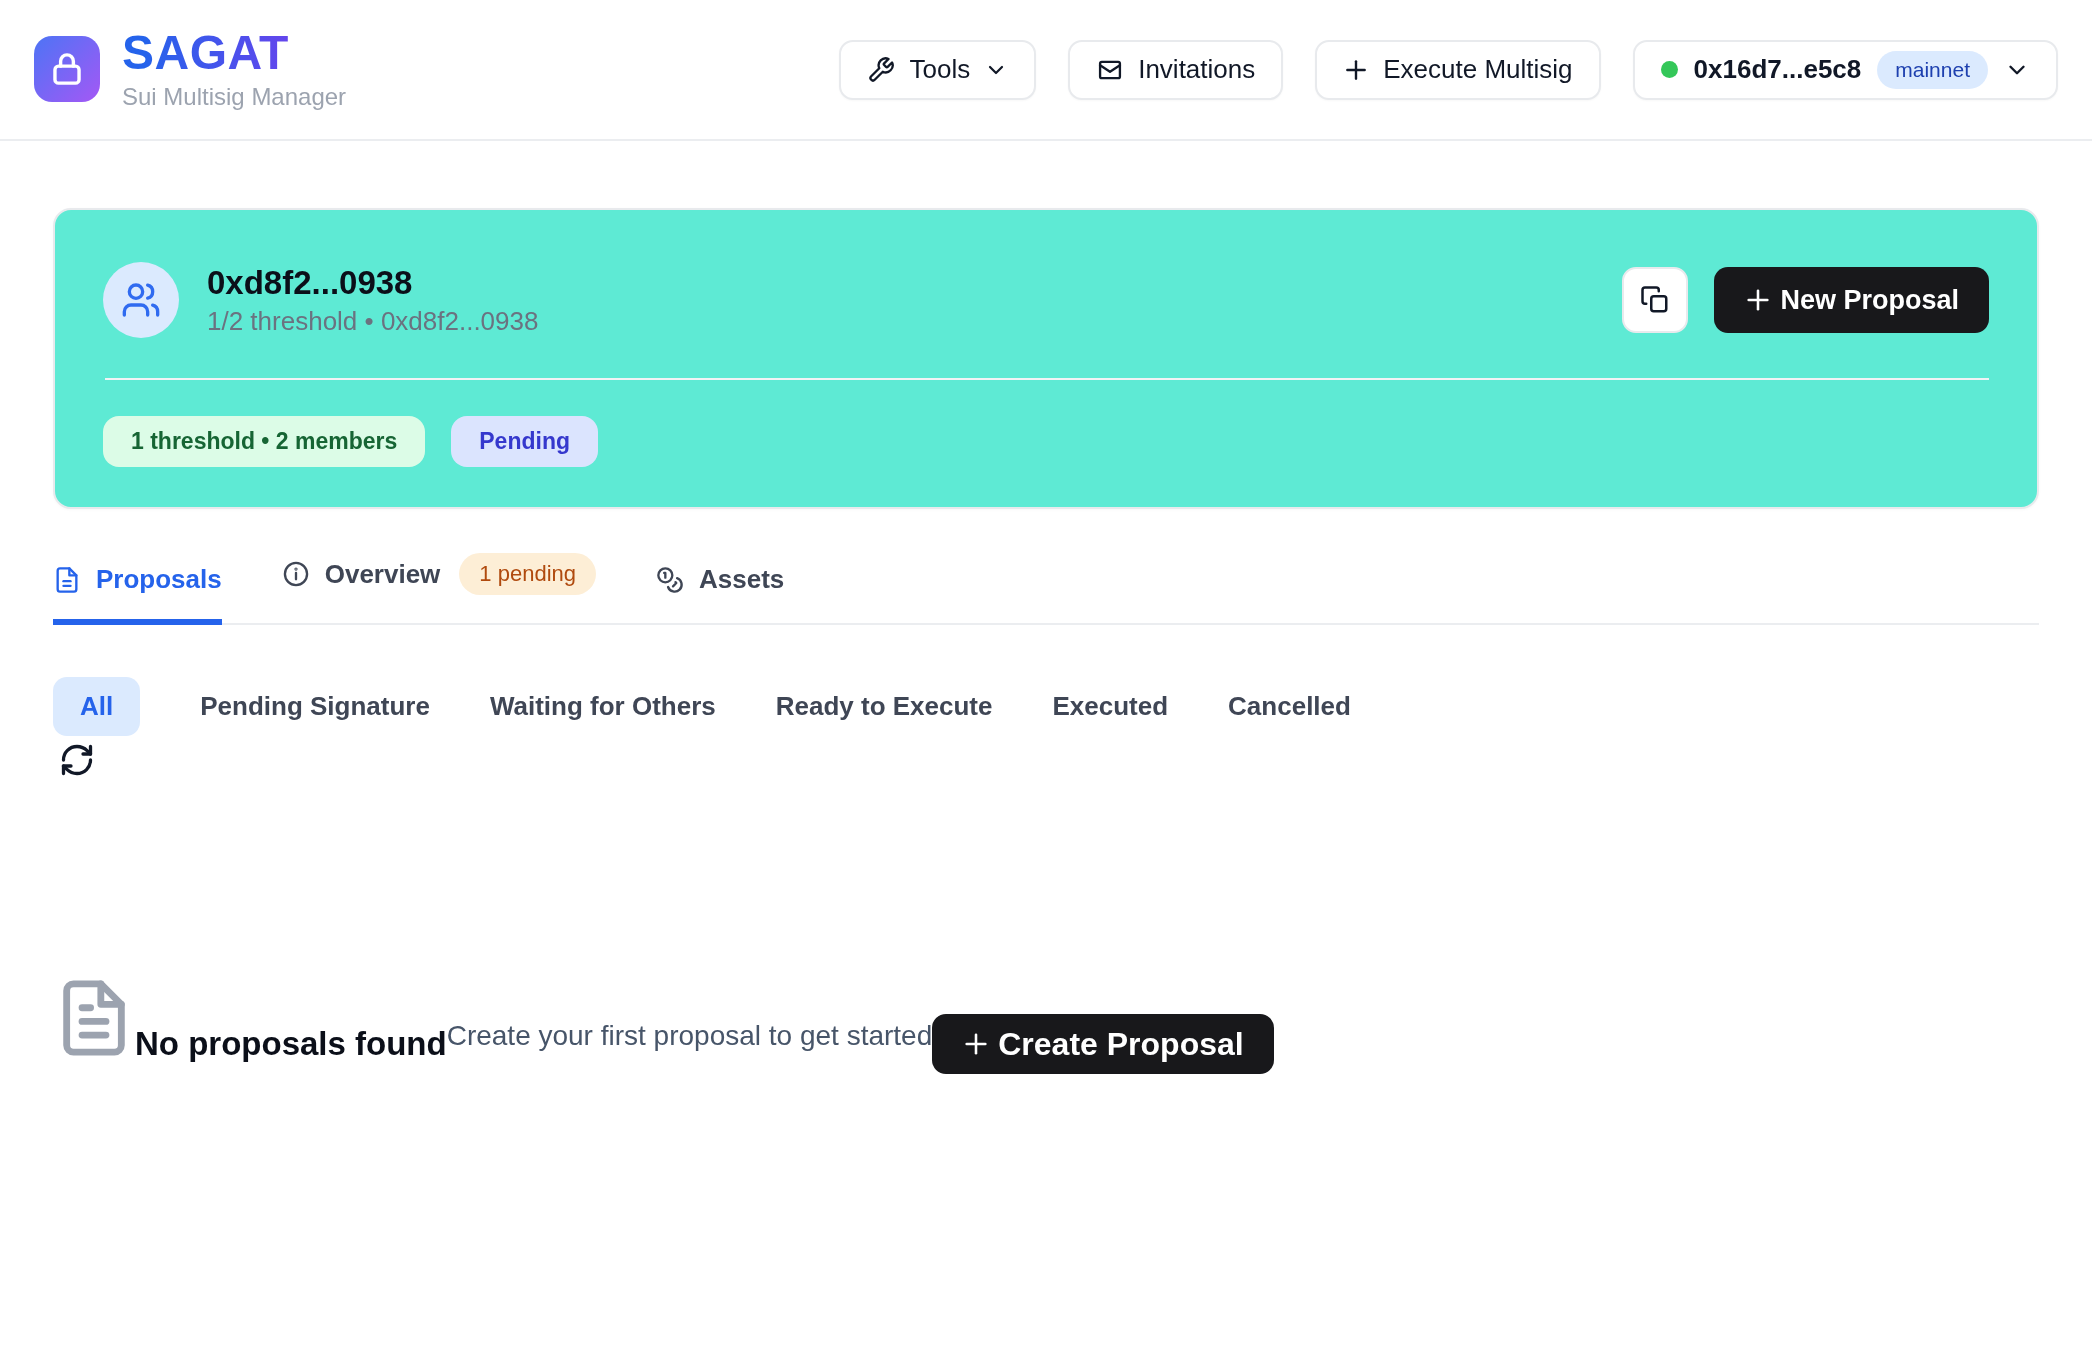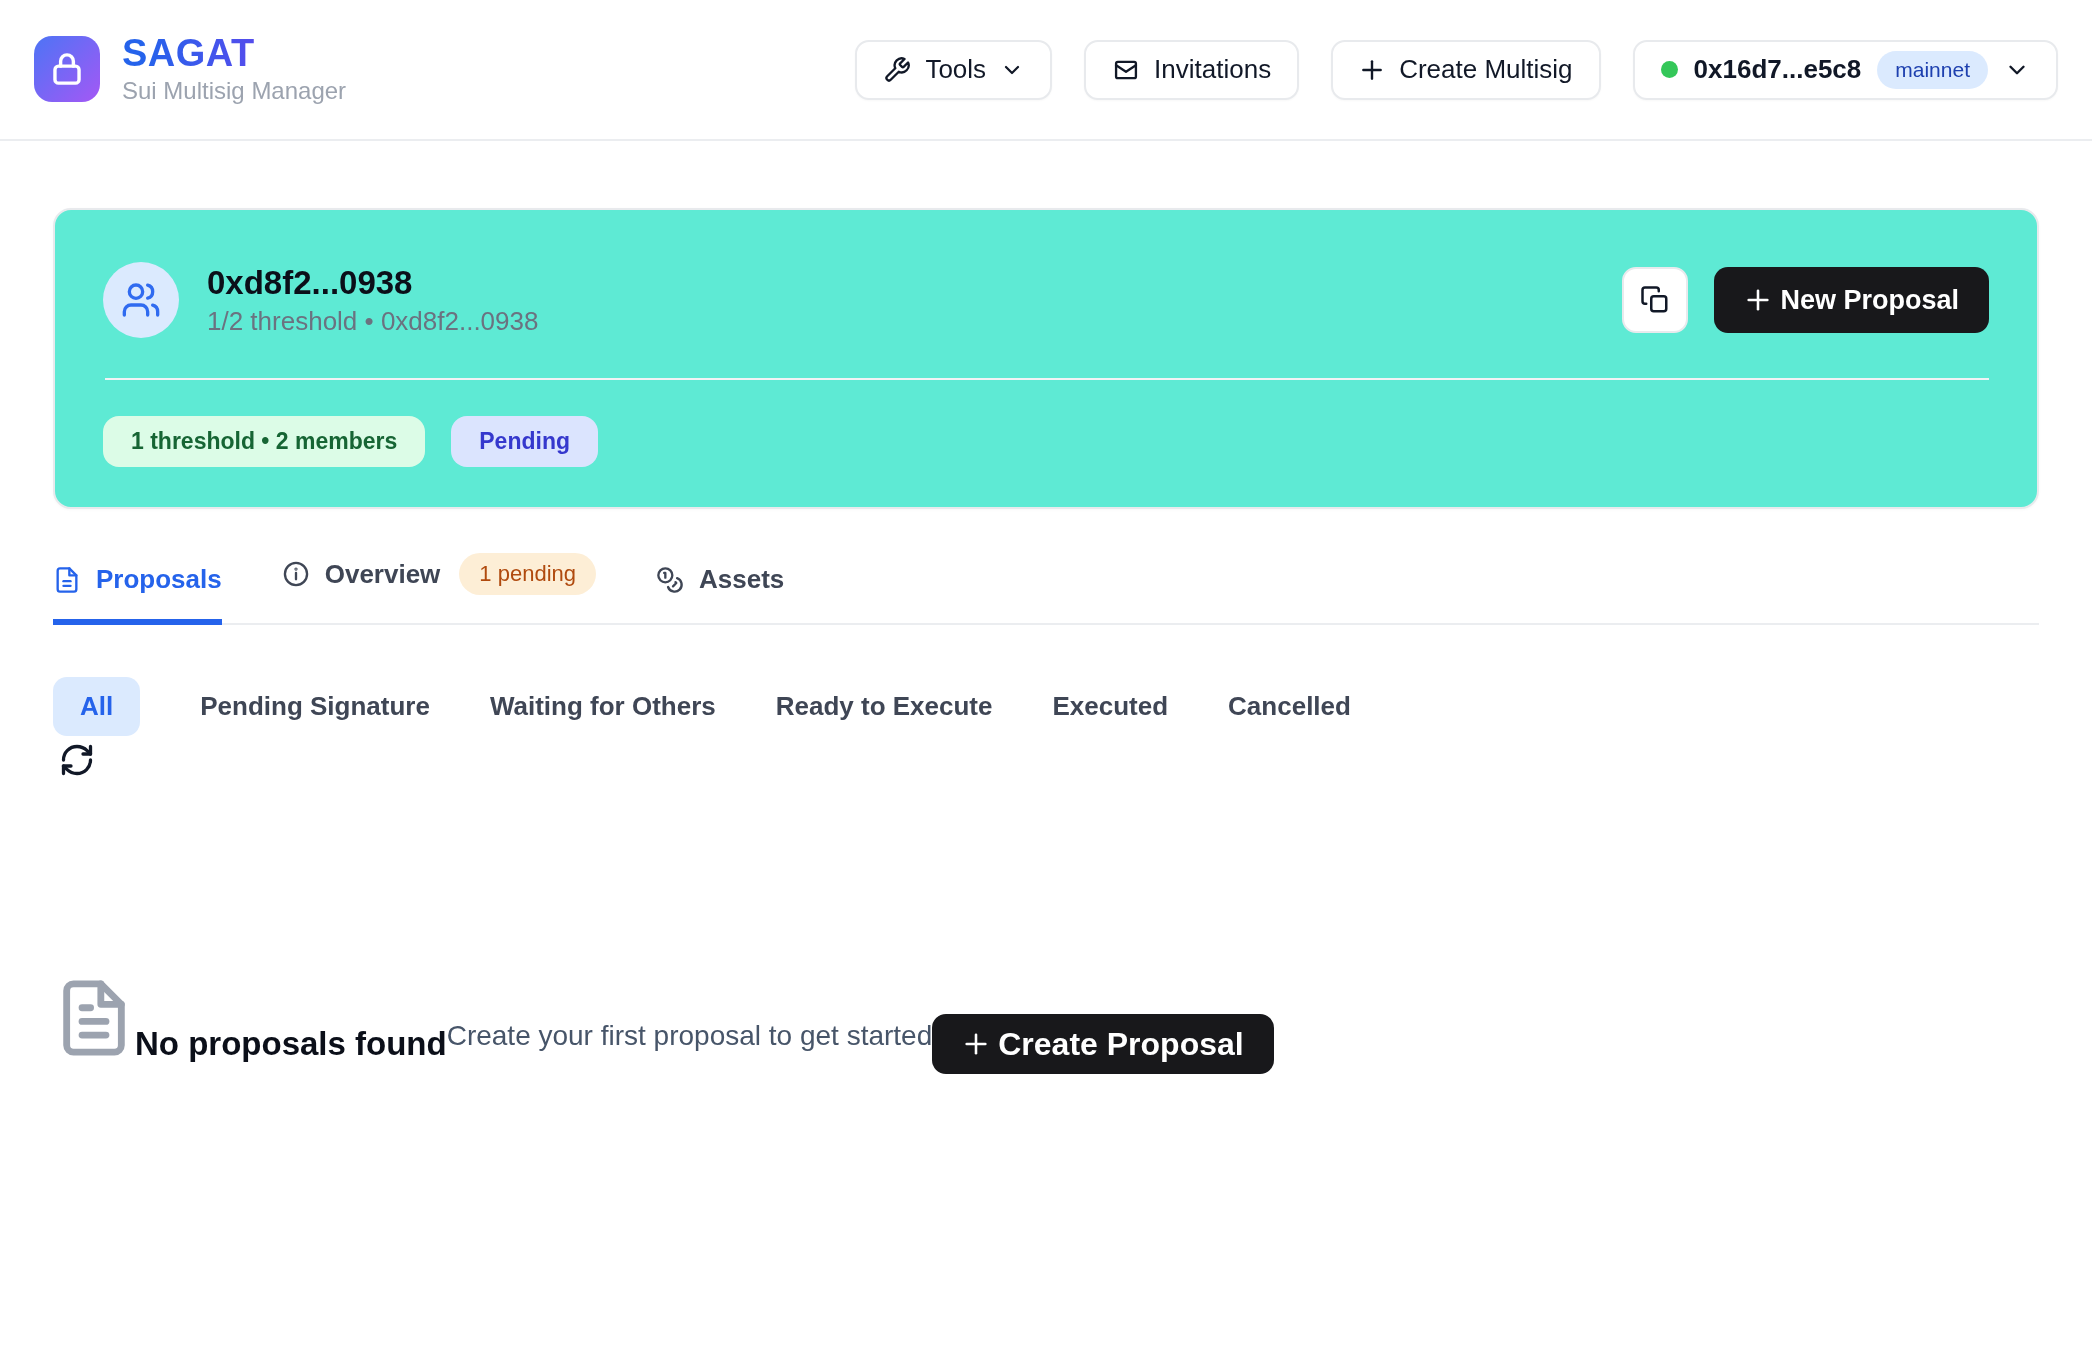--- a/index.html
+++ b/index.html
@@ -21,21 +21,21 @@
   }
   .brand { display: flex; align-items: center; gap: 22px; }
   .brand-logo {
     width: 66px; height: 66px; border-radius: 18px;
     background: linear-gradient(135deg, #4d74f5 0%, #a458f5 100%);
     display: flex; align-items: center; justify-content: center;
     flex: 0 0 auto;
   }
   .brand-text { display: flex; flex-direction: column; gap: 4px; }
   .brand-name {
-    font-size: 38px; font-weight: 700; letter-spacing: 0.5px;
+    font-size: 48px; font-weight: 700; letter-spacing: 0.5px;
     background: linear-gradient(90deg, #2563eb 10%, #7c3aed 100%);
     -webkit-background-clip: text; background-clip: text; color: transparent;
     line-height: 1.05;
   }
   .brand-sub { font-size: 24px; color: #9ca3af; }
 
   .header-actions { display: flex; align-items: center; gap: 32px; }
   .hbtn {
     display: flex; align-items: center; gap: 14px;
     height: 60px; padding: 0 26px;
@@ -194,21 +194,21 @@
       <span>Invitations</span>
     </button>
 
     <button class="hbtn">
       <span>
         <svg width="26" height="26" viewBox="0 0 24 24" fill="none" stroke="#111827" stroke-width="2.2" stroke-linecap="round">
           <line x1="12" y1="4" x2="12" y2="20"></line>
             <line x1="4" y1="12" x2="20" y2="12"></line>
         </svg>
       </span>
-      <span>Create Multisig</span>
+      <span>Execute Multisig</span>
     </button>
 
     <button class="hbtn wallet-btn">
       <span class="wallet-dot"></span>
       <span>0x16d7...e5c8</span>
       <span class="net-badge">mainnet</span>
       <span>
         <svg width="26" height="26" viewBox="0 0 24 24" fill="none" stroke="#111827" stroke-width="2.2" stroke-linecap="round" stroke-linejoin="round">
           <polyline points="6 9 12 15 18 9"></polyline>
         </svg>

